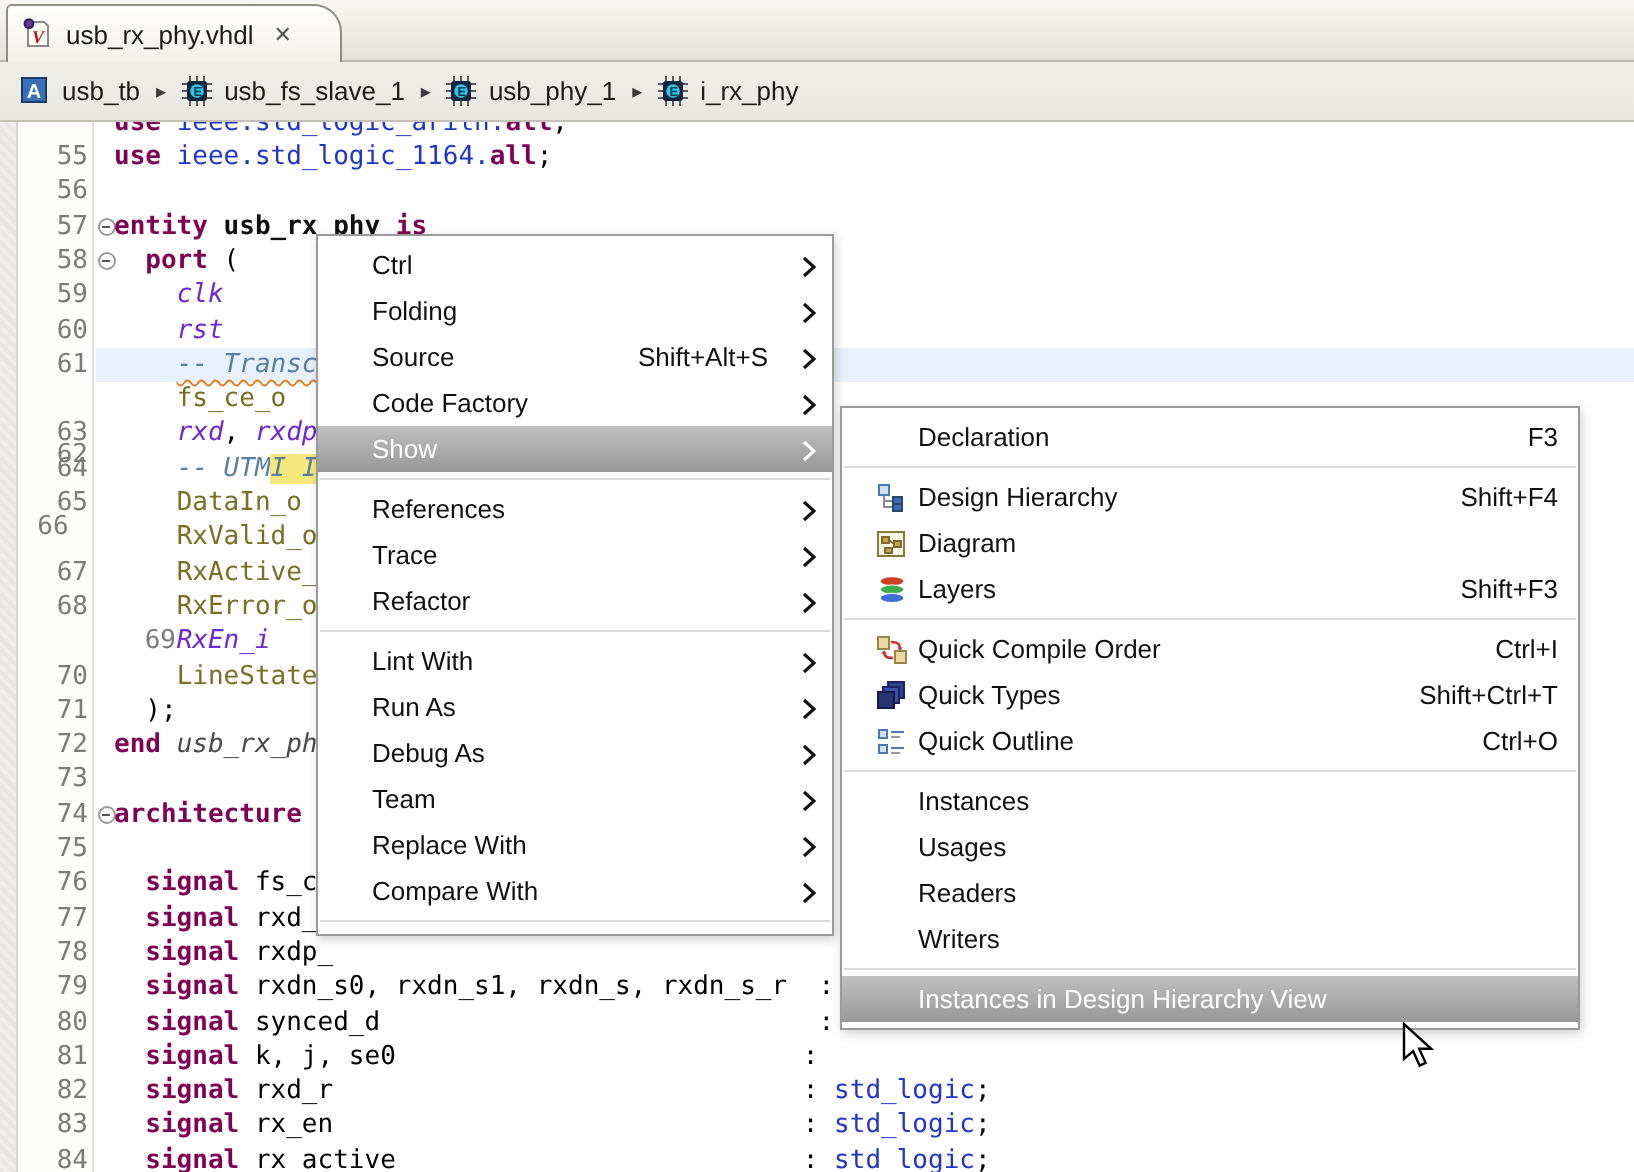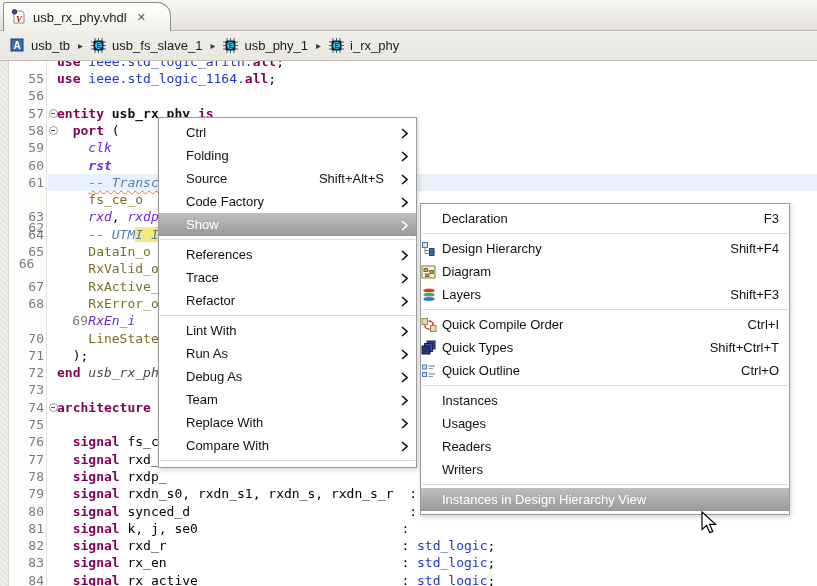--- a/index.html
+++ b/index.html
@@ -54,21 +54,21 @@
   .mi { position:relative; height:23px; display:flex; align-items:center;
     font-size:13px; color:#111; cursor:default; }
   .mi .lbl { flex:0 0 auto; }
   .mi .sc { margin-left:auto; color:#111; }
   .mi.hl { background:linear-gradient(#bfbfbf,#989898); color:#fff; }
   .mi.hl .lbl, .mi.hl .sc { color:#fff; }
   .msep { height:1px; background:#dadada; margin:3px 1px; }
   #menu1 .mi { padding-left:27px; padding-right:26px; }
   #menu1 .sc { margin-right:6px; }
   .marrow { position:absolute; right:8px; top:6px; }
-  #menu2 .mi { padding-left:0; padding-right:10px; }
+  #menu2 .mi { padding-left:17px; padding-right:10px; }
   .mico { width:16px; height:16px; flex:0 0 16px; margin-right:5px; display:inline-block; }
 
   
   .ptr { position:absolute; left:701px; top:511px; z-index:50; }
 </style>
 </head>
 <body>
 <div id="app">
 
 <div class="tabbar">
@@ -172,21 +172,21 @@
       <div class="crow" style="top: 26.3px;"></div>
       <div class="lnum" style="top: 43.6px;">57</div>
       <div class="fold" style="top: 47.6px;"></div>
       <div class="crow" style="top: 43.6px;"><span class="s-kw">entity </span><span class="s-ent">usb_rx_phy </span><span class="s-kw">is</span></div>
       <div class="lnum" style="top: 60.9px;">58</div>
       <div class="fold" style="top: 64.9px;"></div>
       <div class="crow" style="top: 60.9px;"><span class="s-pl">  </span><span class="s-kw">port</span><span class="s-pl"> (</span></div>
       <div class="lnum" style="top: 78.2px;">59</div>
       <div class="crow" style="top: 78.2px;"><span class="s-pl">    </span><span class="s-porti">clk</span></div>
       <div class="lnum" style="top: 95.5px;">60</div>
-      <div class="crow" style="top: 95.5px; font-weight: bold;"><span class="s-pl">    </span><span class="s-porti">rst</span></div>
+      <div class="crow" style="top: 95.5px;"><span class="s-pl">    </span><span class="s-porti">rst</span></div>
       <div class="lnum" style="top: 112.8px;">61</div>
       <div class="crow hl" style="top: 112.8px;"><span class="s-pl">    </span><span class="s-cmt s-sq">-- Transceiver</span></div>
       <div class="lnum" style="top: 130.1px; margin-top: 28px;">62</div>
       <div class="crow" style="top: 130.1px;"><span class="s-pl">    </span><span class="s-port">fs_ce_o</span></div>
       <div class="lnum" style="top: 147.4px;">63</div>
       <div class="crow" style="top: 147.4px;"><span class="s-pl">    </span><span class="s-porti">rxd</span><span class="s-pl">, </span><span class="s-porti">rxdp</span></div>
       <div class="lnum" style="top: 164.7px;">64</div>
       <div class="crow" style="top: 164.7px;"><span class="s-pl">    </span><span class="s-cmt">-- UTM</span><span class="s-cmtocc">I Inte</span></div>
       <div class="lnum" style="top: 182px;">65</div>
       <div class="crow" style="top: 182px;"><span class="s-pl">    </span><span class="s-port">DataIn_o</span></div>

